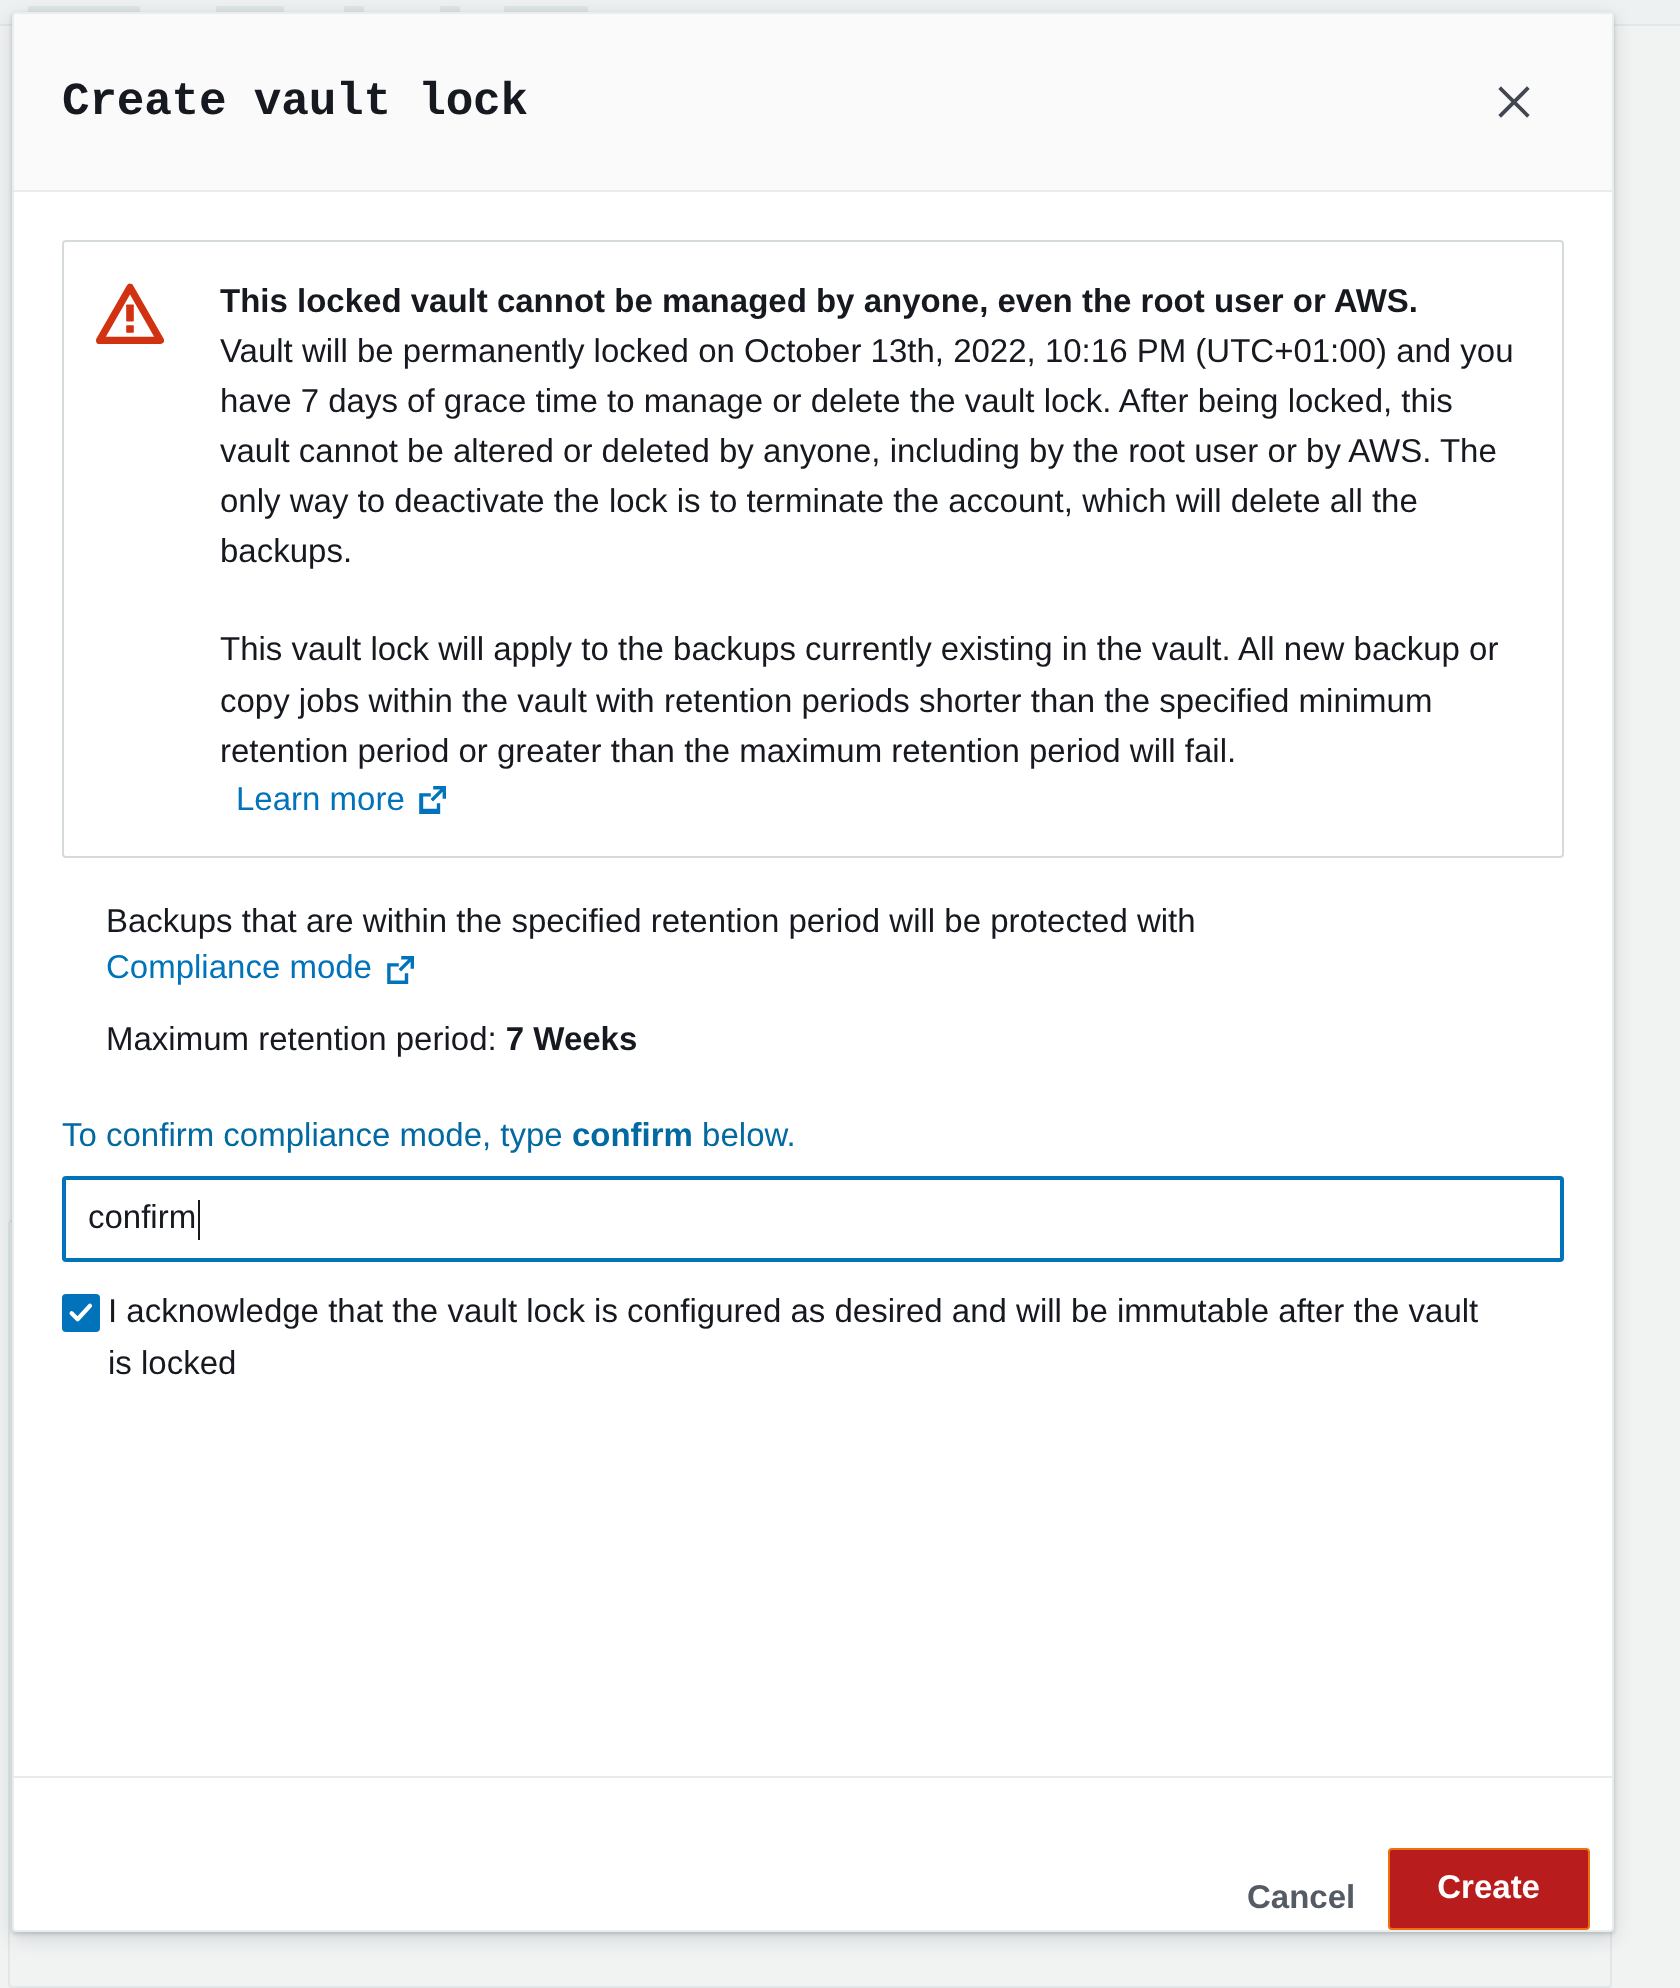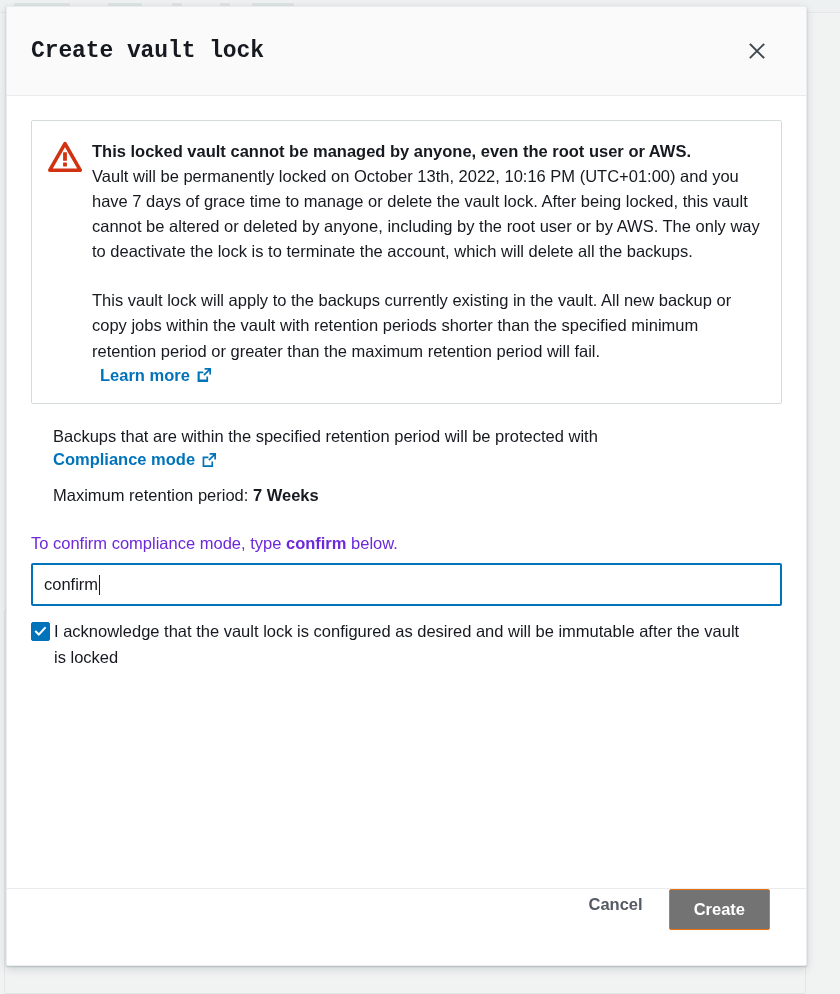--- a/index.html
+++ b/index.html
@@ -60,55 +60,55 @@
   
   .modal-body {
     flex: 1 1 auto; padding: 24px 24px 0 24px; overflow: hidden;
   }
 
   
   .alert-box {
     border: 1px solid #d5dbdb; border-radius: 2px;
     background: #ffffff;
     padding: 18px 16px 18px 16px;
-    display: flex; gap: 10px;
+    display: flex; gap: 28px;
   }
   .alert-icon { flex: 0 0 auto; width: 34px; padding-top: 2px; }
   .alert-icon svg { display: block; }
   .alert-content { flex: 1 1 auto; min-width: 0; }
   .alert-heading {
     font-size: 16.5px; font-weight: bold; color: #16191f;
     line-height: 1.52; margin: 0;
   }
   .alert-para {
     font-size: 16.5px; color: #16191f; line-height: 1.52; margin: 0;
   }
   .alert-para.spaced { margin-top: 24px; }
   .alert-para b { font-weight: normal; }
 
   .ext-link {
-    color: #0073bb; font-weight: bold; text-decoration: none;
+    color: #0073bb; font-weight: normal; text-decoration: none;
     display: inline-flex; align-items: center; gap: 6px;
     font-size: 16.5px; cursor: pointer;
   }
   .ext-link svg { display: block; }
   .learn-more-wrap { margin-top: 2px; padding-left: 8px; }
 
   
   .info-section { margin-top: 20px; margin-left: 22px; }
   .info-line {
     font-size: 16.5px; color: #16191f; line-height: 1.5; margin: 0 0 14px 0;
   }
   .info-line b { font-weight: bold; }
   .info-lead { margin-bottom: 2px; }
   .compliance-wrap { margin-bottom: 14px; }
 
   
   .confirm-section { margin-top: 26px; }
-  .confirm-label { font-size: 16.5px; color: #6d28d9; margin: 0 0 10px 0; }
+  .confirm-label { font-size: 16.5px; color: #0369a1; margin: 0 0 10px 0; }
   .confirm-label b { font-weight: bold; }
 
   .text-input {
     width: 100%; height: 43px;
     border: 2px solid #0073bb; border-radius: 2px;
     background: #ffffff;
     font-family: "Liberation Sans", sans-serif;
     font-size: 16.5px; color: #16191f;
     padding: 0 11px;
     outline: none;
@@ -128,30 +128,30 @@
   }
   .checkbox svg { display: block; }
   .ack-text {
     font-size: 16.5px; color: #16191f; line-height: 1.55; max-width: 690px;
   }
 
   
   .modal-footer {
     flex: 0 0 auto; height: 77px;
     border-top: 1px solid #e9ebed;
-    display: flex; align-items: flex-start; justify-content: flex-end;
-    gap: 18px; padding: 0 36px;
+    display: flex; align-items: flex-end; justify-content: flex-end;
+    gap: 8px; padding: 0 11px;
   }
   .btn-cancel {
     background: none; border: none; padding: 6px 8px;
     font-family: "Liberation Sans", sans-serif;
     font-size: 16.5px; font-weight: bold; color: #545b64; cursor: pointer;
   }
   .btn-create {
-    background: #737373; border: 1px solid #ec7211; border-radius: 2px;
+    background: #b91c1c; border: 1px solid #ec7211; border-radius: 2px;
     padding: 0 24px; height: 41px;
     font-family: "Liberation Sans", sans-serif;
     font-size: 16.5px; font-weight: bold; color: #ffffff; cursor: pointer;
   }
 </style>
 </head>
 <body>
 
 <div id="page-backdrop">
   <div class="bg-topbar">

